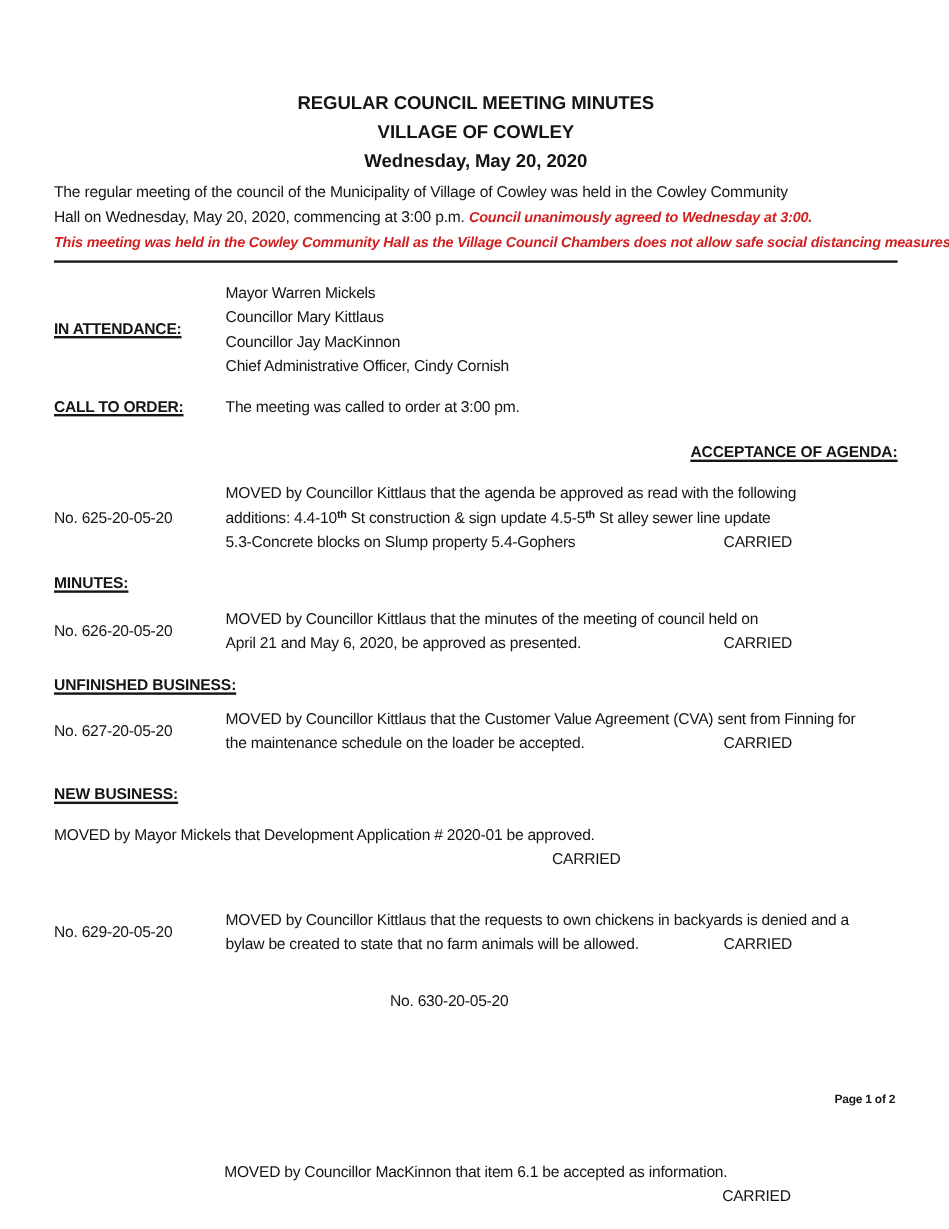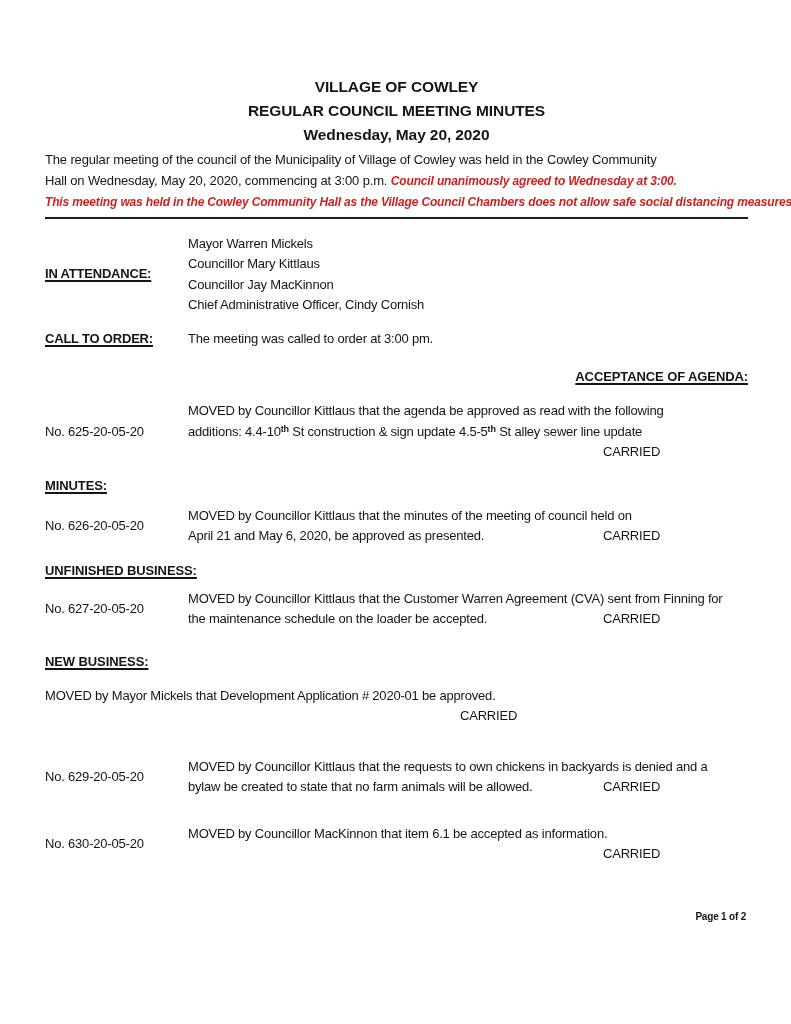--- a/index.html
+++ b/index.html
@@ -103,39 +103,39 @@
   
   .h-acceptance { margin-top: 18px; text-align: right; }
   .m-625 { margin-top: 14px; }
   .h-minutes { margin-top: 13px; }
   .m-626 { margin-top: 10px; }
   .h-unfinished { margin-top: 14px; }
   .m-627 { margin-top: 8px; }
   .h-newbiz { margin-top: 22px; }
   .m-628 { margin-top: 14px; }
   .m-629 { margin-top: 30px; }
-  .m-630 { margin-top: 26px; }
+  .m-630 { margin-top: 26px; flex-direction: column; }
   .page-footer {
     position: absolute;
     top: 911px;
     right: 45px;
     font-size: 10px;
     font-weight: bold;
     letter-spacing: -0.2px;
   }
 </style>
 </head>
 <body>
 
 <div class="page">
   <div class="content">
 
     <div class="title-block">
+      <div>REGULAR COUNCIL MEETING MINUTES</div>
       <div>VILLAGE OF COWLEY</div>
-      <div>REGULAR COUNCIL MEETING MINUTES</div>
       <div>Wednesday, May 20, 2020</div>
     </div>
 
     <div class="intro">
       <div>The regular meeting of the council of the Municipality of Village of Cowley was held in the Cowley Community</div>
       <div><span>Hall on Wednesday, May 20, 2020, commencing at 3:00 p.m. </span><span class="red">Council unanimously agreed to Wednesday at 3:00.</span></div>
       <div class="red">This meeting was held in the Cowley Community Hall as the Village Council Chambers does not allow safe social distancing measures.</div>
     </div>
 
     <hr class="divider">
@@ -155,40 +155,40 @@
       <div class="body-col">The meeting was called to order at 3:00 pm.</div>
     </div>
 
     <div class="section-heading h-acceptance">ACCEPTANCE OF AGENDA:</div>
 
     <div class="row motion m-625">
       <div class="num-col">No. 625-20-05-20</div>
       <div class="body-col">
         <div class="mline">MOVED by Councillor Kittlaus that the agenda be approved as read with the following</div>
         <div class="mline"><span>additions: 4.4-10</span><sup>th</sup><span> St construction &amp; sign update 4.5-5</span><sup>th</sup><span> St alley sewer line update</span></div>
-        <div class="mline"><span class="carried">CARRIED</span></div>
+        <div class="mline"><span>5.3-Concrete blocks on Slump property 5.4-Gophers</span><span class="carried">CARRIED</span></div>
       </div>
     </div>
 
     <div class="section-heading h-minutes">MINUTES:</div>
 
     <div class="row motion m-626">
       <div class="num-col">No. 626-20-05-20</div>
       <div class="body-col">
         <div class="mline">MOVED by Councillor Kittlaus that the minutes of the meeting of council held on</div>
         <div class="mline"><span>April 21 and May 6, 2020, be approved as presented.</span><span class="carried">CARRIED</span></div>
       </div>
     </div>
 
     <div class="section-heading h-unfinished">UNFINISHED BUSINESS:</div>
 
     <div class="row motion m-627">
       <div class="num-col">No. 627-20-05-20</div>
       <div class="body-col">
-        <div class="mline">MOVED by Councillor Kittlaus that the Customer Warren Agreement (CVA) sent from Finning for</div>
+        <div class="mline">MOVED by Councillor Kittlaus that the Customer Value Agreement (CVA) sent from Finning for</div>
         <div class="mline"><span>the maintenance schedule on the loader be accepted.</span><span class="carried">CARRIED</span></div>
       </div>
     </div>
 
     <div class="section-heading h-newbiz">NEW BUSINESS:</div>
 
     <div class="row motion m-628">
       <div class="body-col">
         <div class="mline">MOVED by Mayor Mickels that Development Application # 2020-01 be approved.</div>
         <div class="mline">

